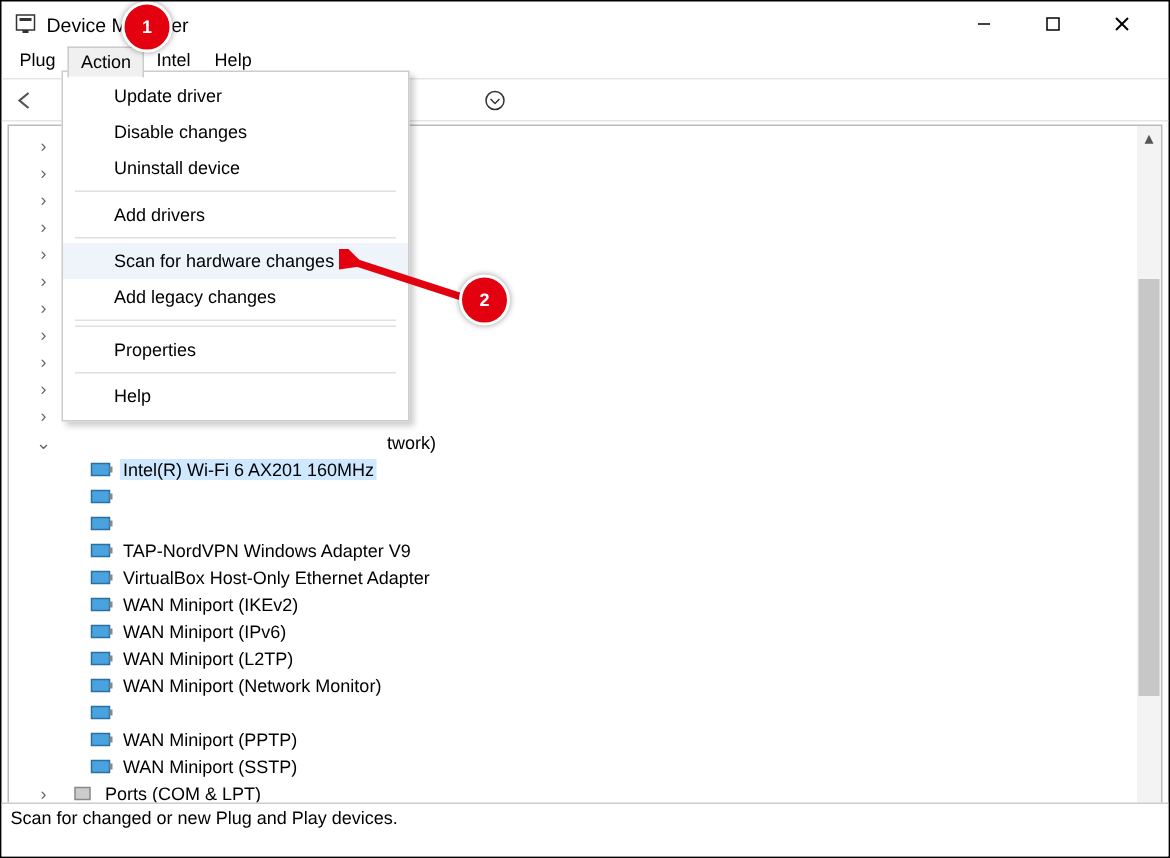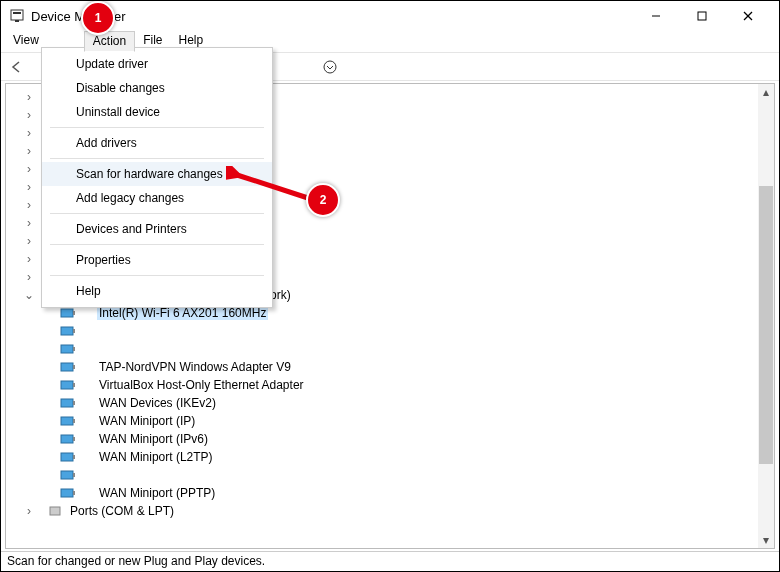--- a/index.html
+++ b/index.html
@@ -3,33 +3,33 @@
 <meta charset="utf-8">
 <style>
 * { box-sizing: border-box; margin: 0; padding: 0; font-family: "Segoe UI", Tahoma, sans-serif; font-size: 12px; }
 body { background: #fff; width: 780px; height: 572px; position: relative; overflow: hidden; border: 1px solid #000; }
 .titlebar { display: flex; align-items: center; height: 30px; padding: 0 8px; }
 .titlebar .appicon { width: 16px; height: 16px; margin-right: 6px; }
 .titlebar .title { flex: 1; font-size: 13px; }
 .titlebar .winbtn { width: 46px; height: 30px; display: flex; align-items: center; justify-content: center; }
 .menubar { display: flex; height: 22px; border-bottom: 1px solid #e5e5e5; padding-left: 4px; }
 .menubar .mitem { padding: 2px 8px; cursor: default; }
-.menubar .mitem.open { background: #f0f0f0; border: 1px solid #ccc; border-bottom: 1px solid #fff; position: relative; z-index: 6; margin-left: 37px; }
+.menubar .mitem.open { background: #f0f0f0; border: 1px solid #ccc; border-bottom: 1px solid #fff; position: relative; z-index: 6; }
 .toolbar { height: 28px; display: flex; align-items: center; padding-left: 4px; gap: 8px; border-bottom: 1px solid #e5e5e5; }
 .toolbar .tbtn { width: 24px; height: 24px; display: flex; align-items: center; justify-content: center; }
 .toolbar .sep { width: 1px; height: 20px; background: #ccc; }
 .content { position: absolute; top: 82px; left: 4px; right: 4px; bottom: 22px; border: 1px solid #bbb; overflow: hidden; background: #fff; }
 .tree { padding: 4px 0; }
 .row { display: flex; align-items: center; height: 18px; padding-left: 16px; white-space: nowrap; }
 .row .exp { width: 14px; display: inline-flex; align-items: center; justify-content: center; color: #666; }
-.row.child { padding-left: 54px; gap: 17px; }
+.row.child { padding-left: 54px; }
 .row .nic { width: 16px; height: 14px; margin-right: 4px; }
 .row.selected span.lbl { background: #cde8ff; }
 .row .lbl { padding: 0 2px; }
-.statusbar { position: absolute; bottom: 0; left: 0; right: 0; height: 20px; border-top: 1px solid #ccc; padding: 2px 6px; font-size: 12px; background: #fff; }
+.statusbar { position: absolute; bottom: 0; left: 0; right: 0; height: 36px; border-top: 1px solid #ccc; padding: 2px 6px; font-size: 12px; background: #fff; }
 .dropdown { position: absolute; top: 46px; left: 40px; width: 232px; background: #fff; border: 1px solid #ccc; box-shadow: 3px 3px 4px rgba(0,0,0,0.2); z-index: 5; padding: 4px 0; }
 .dropdown .ditem { padding: 5px 8px 5px 34px; position: relative; }
 .dropdown .ditem.hover { background: #eef4fa; }
 .dropdown .dsep { height: 1px; background: #e0e0e0; margin: 3px 8px; }
 .callout { position: absolute; width: 34px; height: 34px; background: #e3000f; border: 2px solid #fff; border-radius: 50%; color: #fff; font-weight: bold; font-size: 18px; display: flex; align-items: center; justify-content: center; box-shadow: 0 0 4px rgba(0,0,0,.4); z-index: 10; }
 .arrow { position: absolute; z-index: 9; }
 .scrollbar-v { position: absolute; right: 0; top: 0; bottom: 0; width: 16px; background: #f3f3f3; display:flex; flex-direction:column; justify-content:space-between; align-items:center; }
 .scrollbar-v .thumb { width: 14px; background:#c7c7c7; height:60%; margin-top:18px; }
 .scrollbar-v .arr { height:16px; display:flex; align-items:center; justify-content:center; color:#555;}
 </style>
@@ -57,23 +57,23 @@
     </div>
   <div class="winbtn">
       <svg width="10" height="10">
         <line x1="1" y1="1" x2="9" y2="9" stroke="#000" stroke-width="1.3"></line>
         <line x1="9" y1="1" x2="1" y2="9" stroke="#000" stroke-width="1.3"></line>
       </svg>
     </div>
 </div>
 
 <div class="menubar">
-  <div class="mitem">View</div>
+  <div class="mitem">Plug</div>
   <div class="mitem open">Action</div>
-  <div class="mitem">File</div>
+  <div class="mitem">Intel</div>
   <div class="mitem">Help</div>
 </div>
 
 <div class="toolbar">
   <div class="tbtn">
       <svg width="14" height="14">
         <path d="M9 2 L3 7 L9 12" fill="none" stroke="#555" stroke-width="1.5"></path>
       </svg>
     </div>
   <div class="tbtn">
@@ -163,55 +163,62 @@
             <rect x="1" y="3" width="12" height="8" fill="#4aa3df" stroke="#2a6fa0"></rect>
             <rect x="13" y="5" width="2" height="4" fill="#888"></rect>
           </svg></span>
         <span class="lbl">VirtualBox Host-Only Ethernet Adapter</span>
       </div>
       <div class="row child">
         <span class="nic"><svg viewBox="0 0 16 14">
             <rect x="1" y="3" width="12" height="8" fill="#4aa3df" stroke="#2a6fa0"></rect>
             <rect x="13" y="5" width="2" height="4" fill="#888"></rect>
           </svg></span>
-        <span class="lbl">WAN Devices (IKEv2)</span>
-      </div>
-      <div class="row child">
-        <span class="nic"><svg viewBox="0 0 16 14">
-            <rect x="1" y="3" width="12" height="8" fill="#4aa3df" stroke="#2a6fa0"></rect>
-            <rect x="13" y="5" width="2" height="4" fill="#888"></rect>
-          </svg></span>
-        <span class="lbl">WAN Miniport (IP)</span>
+        <span class="lbl">WAN Miniport (IKEv2)</span>
       </div>
       <div class="row child">
         <span class="nic"><svg viewBox="0 0 16 14">
             <rect x="1" y="3" width="12" height="8" fill="#4aa3df" stroke="#2a6fa0"></rect>
             <rect x="13" y="5" width="2" height="4" fill="#888"></rect>
           </svg></span>
         <span class="lbl">WAN Miniport (IPv6)</span>
       </div>
       <div class="row child">
         <span class="nic"><svg viewBox="0 0 16 14">
             <rect x="1" y="3" width="12" height="8" fill="#4aa3df" stroke="#2a6fa0"></rect>
             <rect x="13" y="5" width="2" height="4" fill="#888"></rect>
           </svg></span>
         <span class="lbl">WAN Miniport (L2TP)</span>
       </div>
       <div class="row child">
         <span class="nic"><svg viewBox="0 0 16 14">
             <rect x="1" y="3" width="12" height="8" fill="#4aa3df" stroke="#2a6fa0"></rect>
             <rect x="13" y="5" width="2" height="4" fill="#888"></rect>
           </svg></span>
+        <span class="lbl">WAN Miniport (Network Monitor)</span>
+      </div>
+      <div class="row child">
+        <span class="nic"><svg viewBox="0 0 16 14">
+            <rect x="1" y="3" width="12" height="8" fill="#4aa3df" stroke="#2a6fa0"></rect>
+            <rect x="13" y="5" width="2" height="4" fill="#888"></rect>
+          </svg></span>
       </div>
       <div class="row child">
         <span class="nic"><svg viewBox="0 0 16 14">
             <rect x="1" y="3" width="12" height="8" fill="#4aa3df" stroke="#2a6fa0"></rect>
             <rect x="13" y="5" width="2" height="4" fill="#888"></rect>
           </svg></span>
         <span class="lbl">WAN Miniport (PPTP)</span>
+      </div>
+      <div class="row child">
+        <span class="nic"><svg viewBox="0 0 16 14">
+            <rect x="1" y="3" width="12" height="8" fill="#4aa3df" stroke="#2a6fa0"></rect>
+            <rect x="13" y="5" width="2" height="4" fill="#888"></rect>
+          </svg></span>
+        <span class="lbl">WAN Miniport (SSTP)</span>
       </div>
       <div class="row" style="padding-left: 16px;">
         <span class="exp">›</span>
         <span style="width:12px"></span>
         <span class="nic"><svg viewBox="0 0 16 14">
             <rect x="2" y="3" width="10" height="8" fill="#ccc" stroke="#888"></rect>
           </svg></span>
         <span class="lbl">Ports (COM &amp; LPT)</span>
       </div>
     </div>
@@ -225,21 +232,20 @@
 <div class="dropdown" id="dropdown">
     <div class="ditem">Update driver</div>
     <div class="ditem">Disable changes</div>
     <div class="ditem">Uninstall device</div>
     <div class="dsep"></div>
     <div class="ditem">Add drivers</div>
     <div class="dsep"></div>
     <div class="ditem hover">Scan for hardware changes</div>
     <div class="ditem">Add legacy changes</div>
     <div class="dsep"></div>
-    <div class="ditem">Devices and Printers</div>
     <div class="dsep"></div>
     <div class="ditem">Properties</div>
     <div class="dsep"></div>
     <div class="ditem">Help</div>
   </div>
 
 <div class="statusbar">
   <span>Scan for changed or new Plug and Play devices.</span>
 </div>
 

